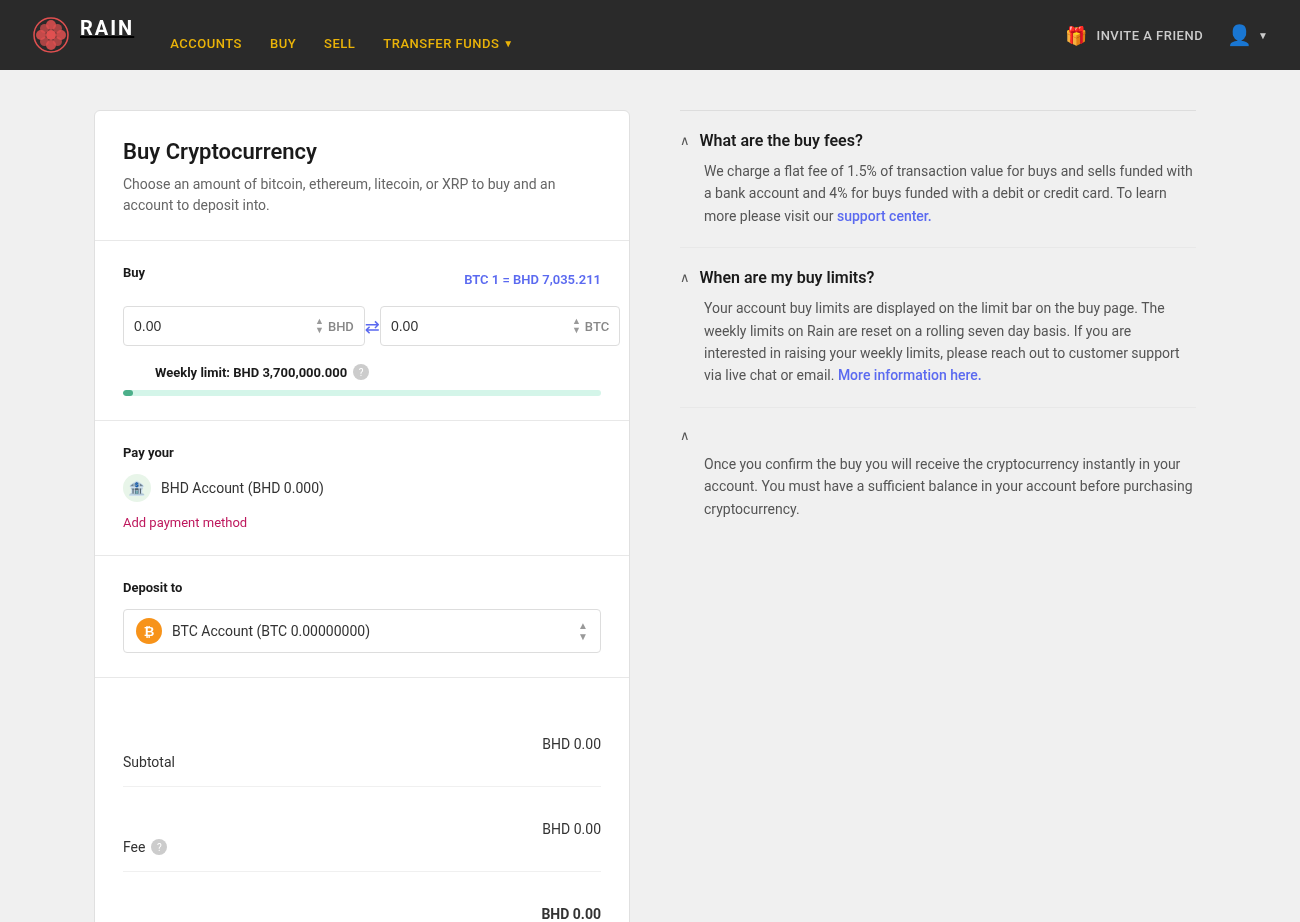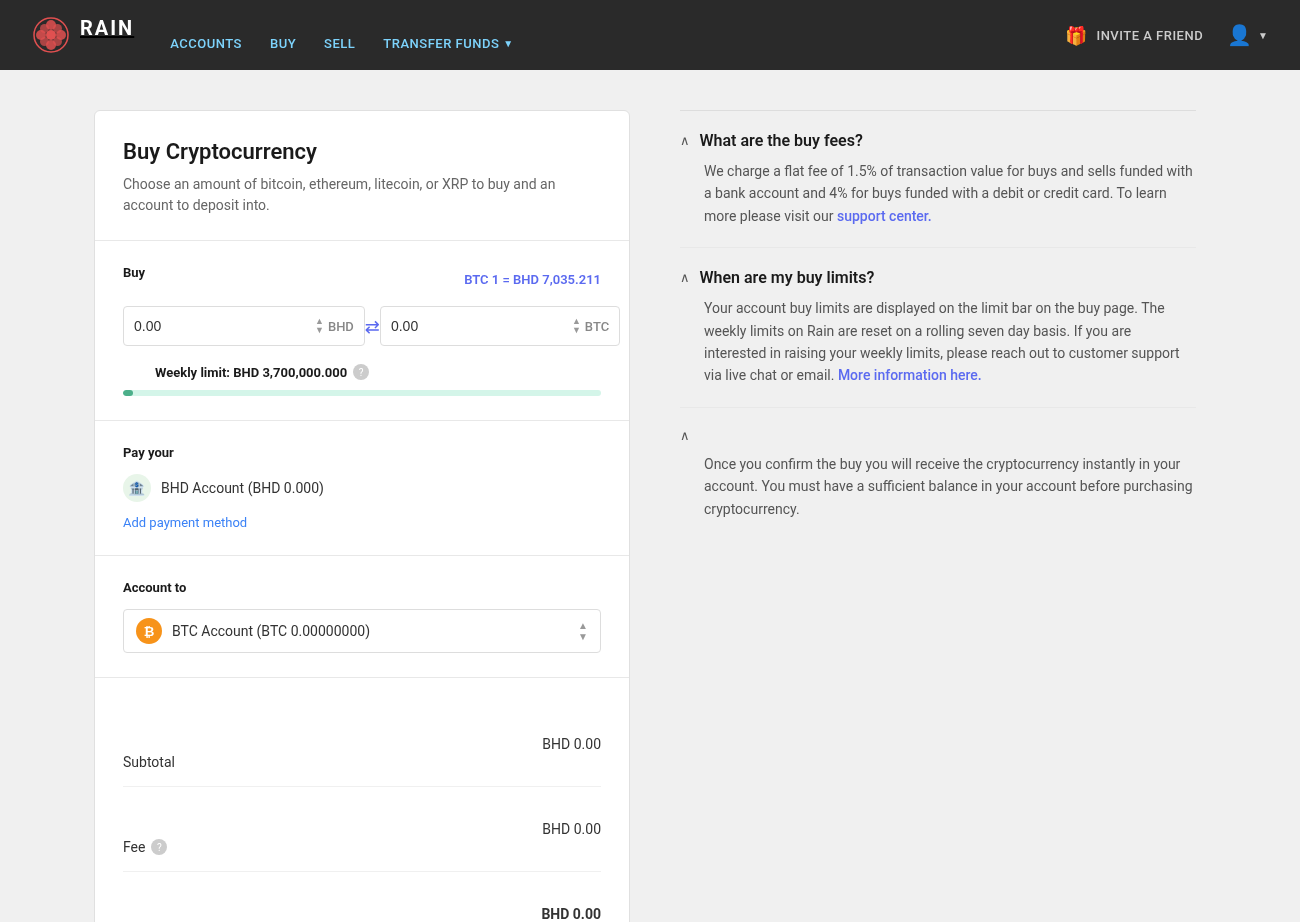--- a/index.html
+++ b/index.html
@@ -12,21 +12,21 @@
       display: flex;
       align-items: center;
       padding: 0 32px;
       justify-content: space-between;
     }
     .navbar-left { display: flex; align-items: center; gap: 36px; }
     .logo { display: flex; align-items: flex-start; gap: 10px; text-decoration: underline; }
     .logo-icon { width: 38px; height: 38px; }
     .logo-text { color: #fff; font-size: 20px; font-weight: 700; letter-spacing: 2px; }
     .nav-links { display: flex; gap: 28px; }
-    .nav-link { color: #7dd3fc; font-size: 13px; font-weight: 500; text-decoration: none; letter-spacing: 0.5px; cursor: pointer; margin-top: 16px; }
+    .nav-link { color: #eab308; font-size: 13px; font-weight: 500; text-decoration: none; letter-spacing: 0.5px; cursor: pointer; margin-top: 16px; }
     .nav-link-transfer { display: flex; align-items: center; gap: 4px; }
     .navbar-right { display: flex; align-items: center; gap: 24px; }
     .invite-btn { display: flex; align-items: center; gap: 8px; color: #ccc; font-size: 13px; font-weight: 500; letter-spacing: 0.5px; cursor: pointer; }
     .user-btn { display: flex; align-items: center; gap: 6px; color: #ccc; font-size: 13px; cursor: pointer; }
 
     
     .main-container {
       max-width: 1160px;
       margin: 0 auto;
       padding: 40px 24px;
@@ -187,21 +187,21 @@
       align-items: center;
       justify-content: center;
       flex-shrink: 0;
     }
     .payment-name {
       font-size: 14px;
       color: #333;
     }
     .add-payment {
       font-size: 13px;
-      color: #3b82f6;
+      color: #be185d;
       cursor: pointer;
       text-decoration: none;
     }
 
     
     .deposit-select {
       width: 100%;
       border: 1px solid #ddd;
       border-radius: 4px;
       padding: 0 12px;
@@ -425,21 +425,21 @@
           <span style="font-size:14px; color:#4caf8a;">🏦</span>
         </div>
         <span class="payment-name">
           <span>BHD Account</span>&nbsp;<span>(BHD 0.000)</span>
         </span>
       </div>
       <a class="add-payment">Add payment method</a>
     </div>
 
     <div class="panel-section">
-      <div class="section-label">Account to</div>
+      <div class="section-label">Deposit to</div>
       <div class="deposit-select">
         <div class="deposit-select-left">
           <div class="btc-icon">₿</div>
           <span class="deposit-name">
             <span>BTC Account</span>&nbsp;<span>(BTC 0.00000000)</span>
           </span>
         </div>
         <div class="select-arrows">▲<br>▼</div>
       </div>
     </div>

